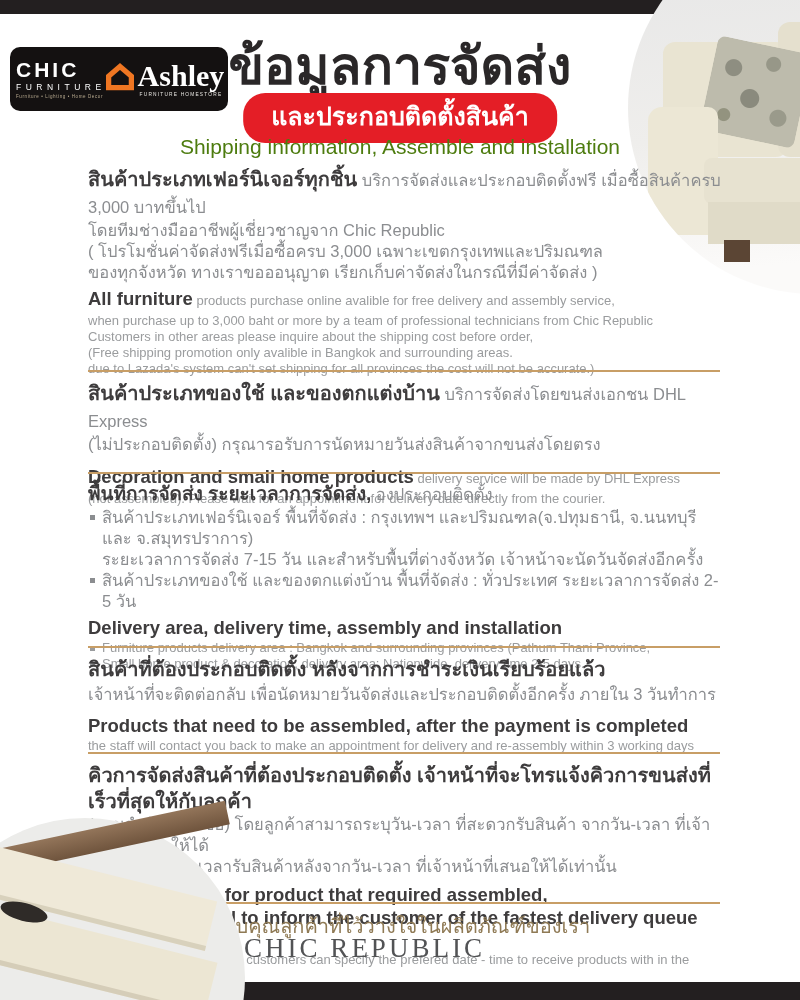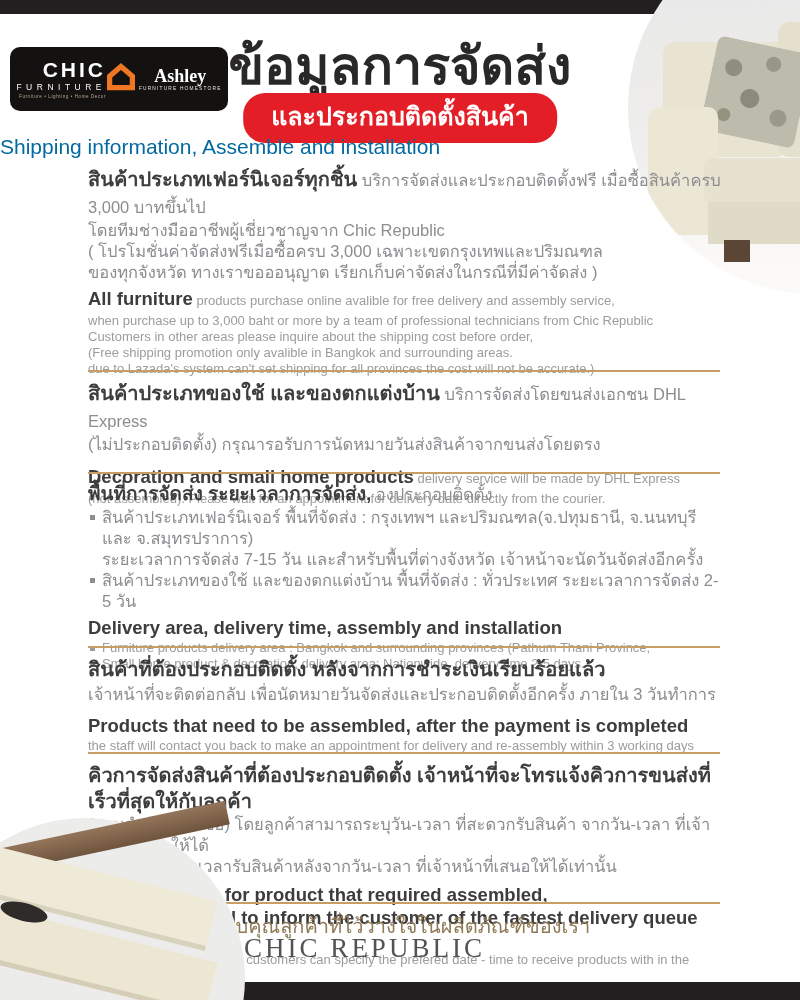--- a/index.html
+++ b/index.html
@@ -25,35 +25,35 @@
       radial-gradient(circle at 22% 80%,#93937f 6px,transparent 7px);}
   .sofa-arm{position:absolute;left:20px;top:185px;width:70px;height:128px;background:#ece7d5;border-radius:14px 10px 4px 4px;}
   .sofa-seat{position:absolute;left:76px;top:236px;width:250px;height:46px;background:#e7e2d0;border-radius:8px;}
   .sofa-base{position:absolute;left:80px;top:280px;width:248px;height:42px;background:#e0dbc8;}
   .sofa-leg{position:absolute;width:26px;height:22px;background:#5b4534;}
   .leg1{left:96px;top:318px;}
 
   
   .logo-box{position:absolute;left:10px;top:47px;width:218px;height:64px;background:#141111;border-radius:10px;
     display:flex;align-items:center;justify-content:space-around;z-index:3;padding:0 6px;box-sizing:border-box;}
-  .chic-logo{text-align:right;color:#ffffff;line-height:1;}
+  .chic-logo{text-align:left;color:#ffffff;line-height:1;}
   .chic-name{font-size:21px;font-weight:bold;letter-spacing:3px;}
   .chic-sub{font-size:8.5px;letter-spacing:4.5px;margin-top:3px;}
   .chic-tag{font-size:4.5px;letter-spacing:.6px;margin-top:3px;color:#b9ab90;}
   .ashley-logo{text-align:center;color:#ffffff;display:flex;align-items:center;gap:4px;}
   .ashley-text{line-height:1;}
-  .ashley-name{font-family:"Liberation Serif","DejaVu Serif",serif;font-size:18px;font-weight:bold;}
+  .ashley-name{font-family:"Liberation Serif","DejaVu Serif",serif;font-size:30px;font-weight:bold;}
   .ashley-sub{font-size:4.8px;letter-spacing:1.2px;margin-top:2px;color:#e8e6e2;}
 
   
   .title{position:absolute;left:0;top:36px;width:800px;text-align:center;font-size:52px;line-height:60px;
     font-weight:bold;color:#2a2728;z-index:3;}
   .badge{position:absolute;top:93px;left:50%;transform:translateX(-50%);background:#e41e26;color:#ffffff;
     font-size:25px;font-weight:bold;padding:3px 28px 7px;border-radius:22px;z-index:3;white-space:nowrap;}
-  .subtitle{position:absolute;left:0;top:135px;width:800px;text-align:left;font-size:21px;color:#0369a1;z-index:3;}
+  .subtitle{position:absolute;left:0;top:135px;width:800px;text-align:center;font-size:21px;color:#4d7c0f;z-index:3;}
 
   
   .section{position:absolute;left:88px;width:636px;z-index:3;}
   .rule{position:absolute;left:88px;width:632px;height:0;border-top:2px solid #c89e66;z-index:3;}
   .th-lead{font-size:20px;line-height:26px;font-weight:bold;color:#3e3c3d;}
   .th-lead .rest{font-size:16.5px;font-weight:normal;color:#8b8d90;}
   .th-line{font-size:16.5px;line-height:21px;color:#8b8d90;}
   .en-lead{font-size:18.5px;line-height:24px;font-weight:bold;color:#3e3c3d;margin-top:4px;}
   .en-lead .rest{font-size:13px;font-weight:normal;color:#9a9c9e;}
   .en-line{font-size:13px;line-height:16px;color:#9a9c9e;}

